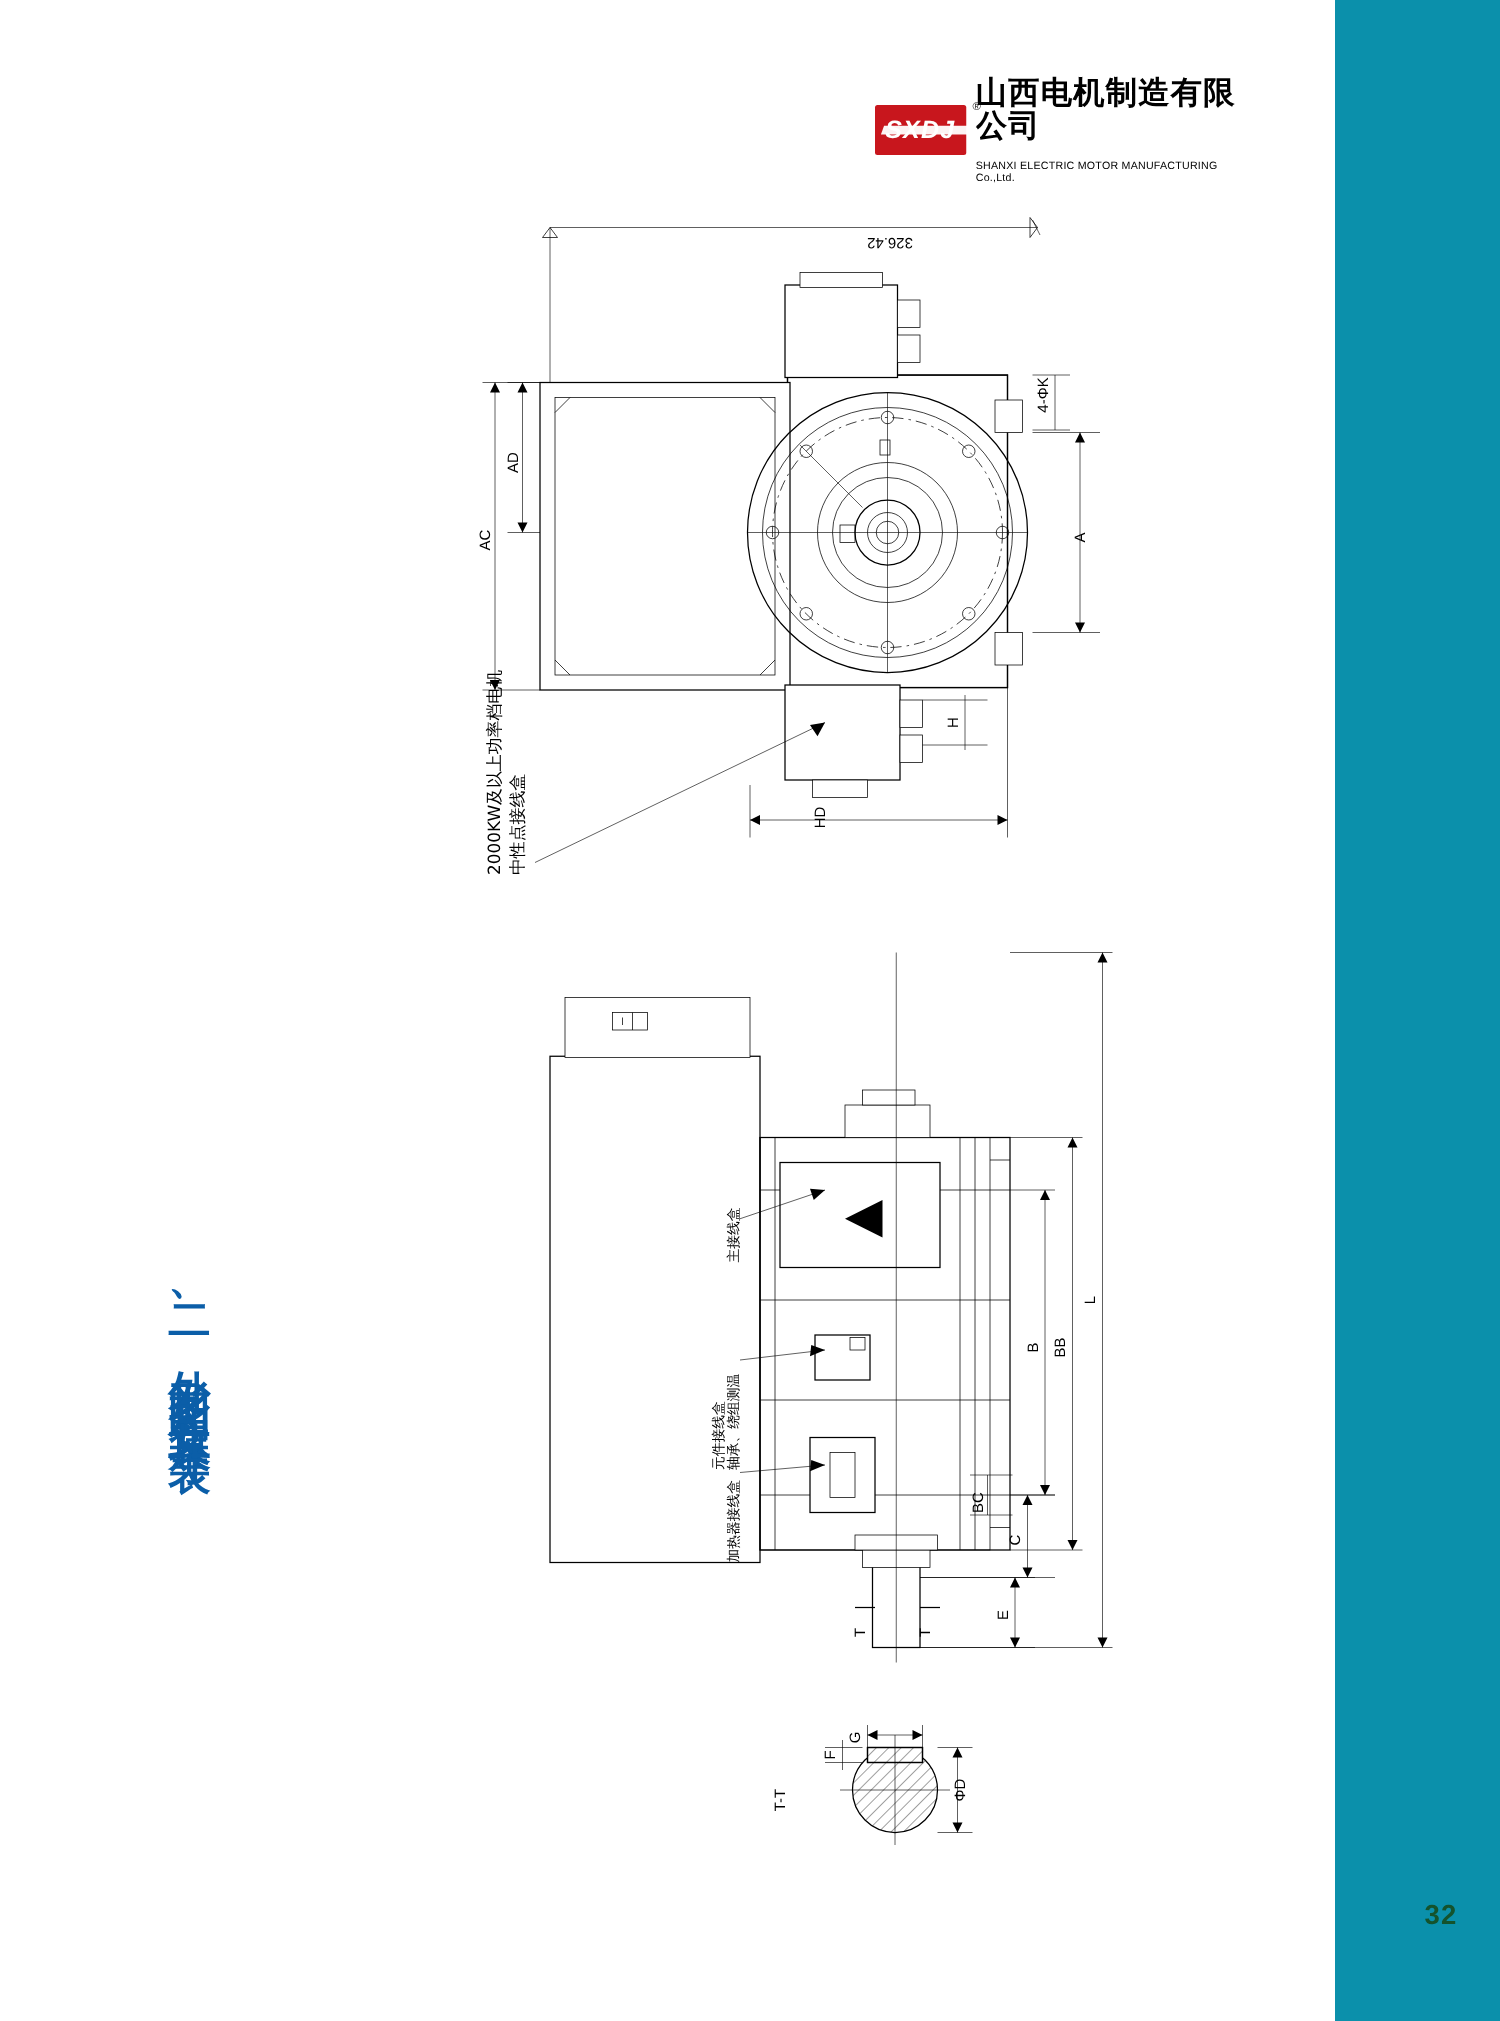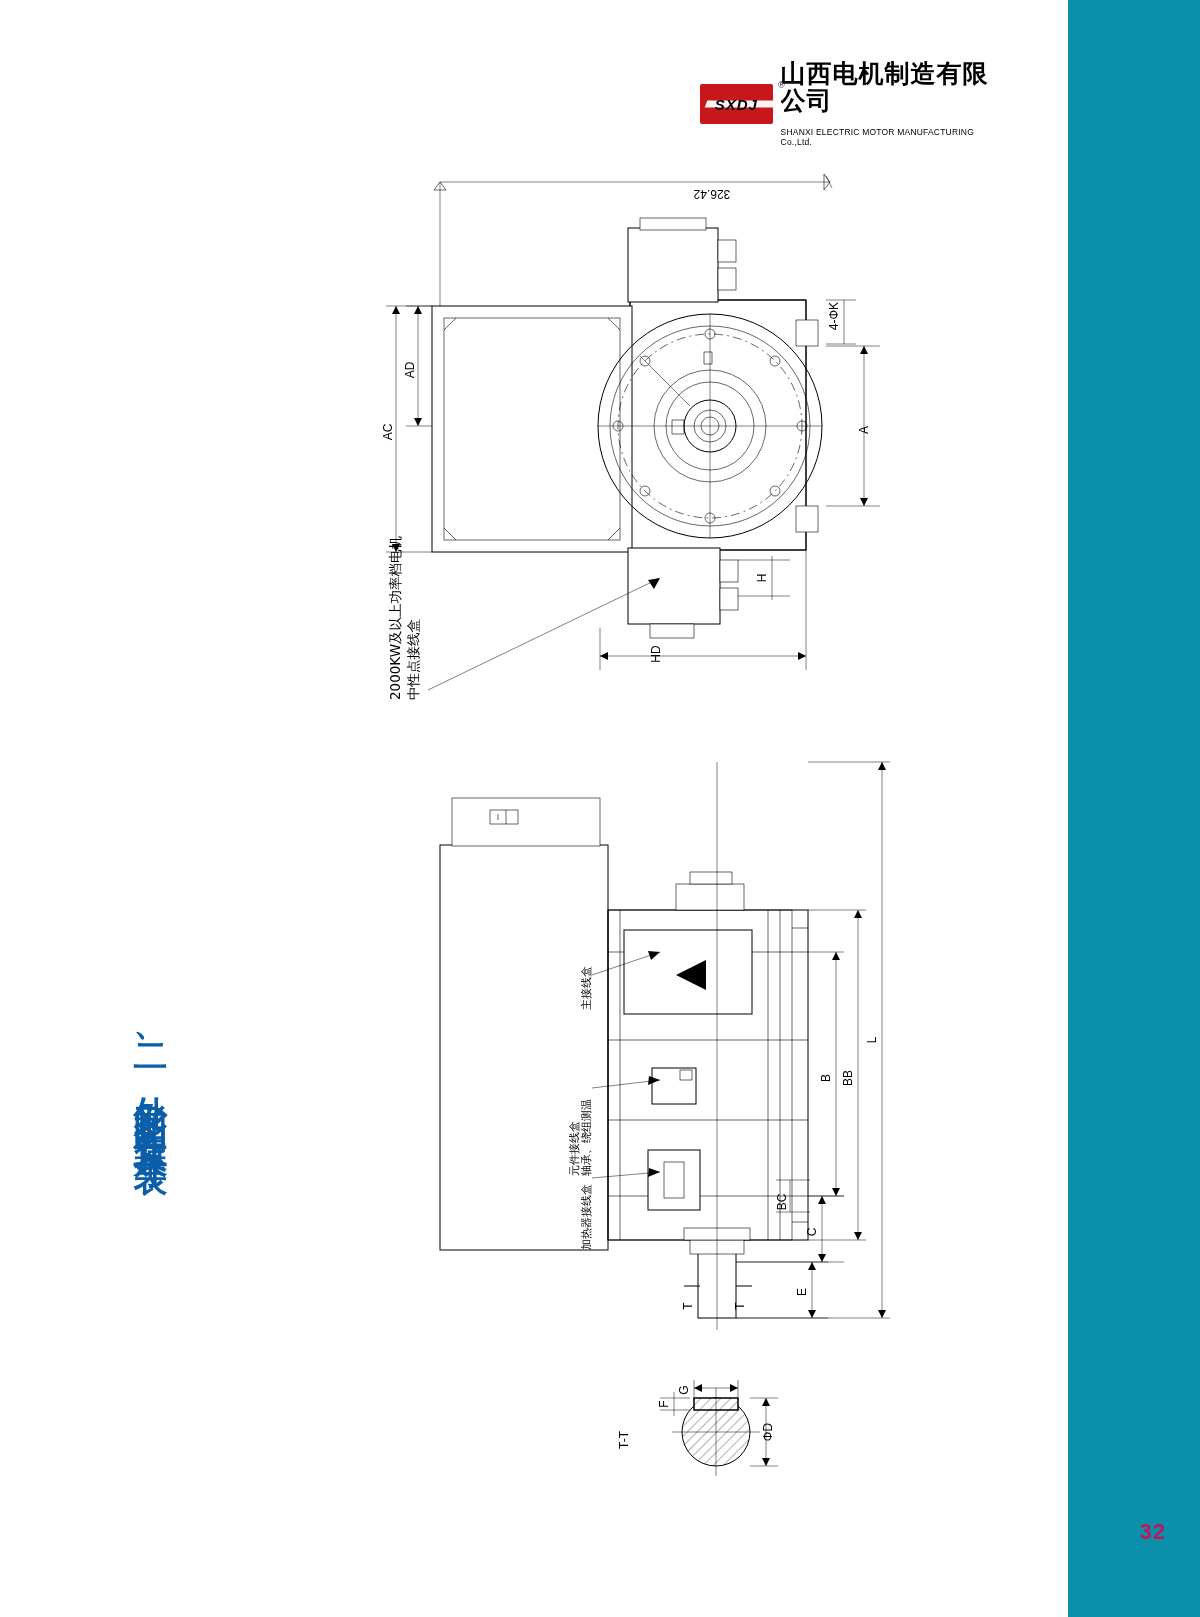--- a/index.html
+++ b/index.html
@@ -2,29 +2,29 @@
 <html><head>
 <meta charset="utf-8">
 <style>
   html,body{margin:0;padding:0;background:#ffffff;}
   body{width:1200px;height:1617px;position:relative;overflow:hidden;
        font-family:"Liberation Sans", sans-serif;color:#000;}
 
   
   .right-band{position:absolute;top:0;right:0;width:132px;height:1617px;
               background:#0b90ab;}
-  .page-number{position:absolute;right:34px;bottom:72px;color:#be185d;
+  .page-number{position:absolute;right:34px;bottom:72px;color:#14532d;
                font-size:22px;font-weight:bold;letter-spacing:1px;}
 
   
   .logo-wrap{position:absolute;left:700px;top:76px;width:300px;height:56px;
              display:flex;align-items:center;gap:8px;}
   .logo-mark{width:86px;height:40px;background:#c8161d;position:relative;
              border-radius:2px;display:flex;align-items:center;justify-content:center;}
-  .logo-mark span{color:#000000;font-size:15px;font-weight:bold;font-style:italic;
+  .logo-mark span{color:#ffffff;font-size:20px;font-weight:bold;font-style:italic;
                   letter-spacing:1px;font-family:"Liberation Sans",sans-serif;}
   .logo-mark:before{content:"";position:absolute;left:6px;top:50%;width:74px;height:7px;
                     background:#ffffff;transform:translateY(-50%) skewX(-20deg);opacity:.95;}
   .logo-mark span{position:relative;z-index:2;}
   .logo-reg{position:absolute;right:-12px;top:-4px;font-size:9px;color:#111;}
   .logo-text{display:flex;flex-direction:column;justify-content:center;}
   .logo-cn{font-size:25px;font-weight:bold;letter-spacing:1px;line-height:1.05;
            font-family:"DejaVu Sans",sans-serif;}
   .logo-en{font-size:8.5px;letter-spacing:.2px;margin-top:13px;
            font-family:"Liberation Sans",sans-serif;}

